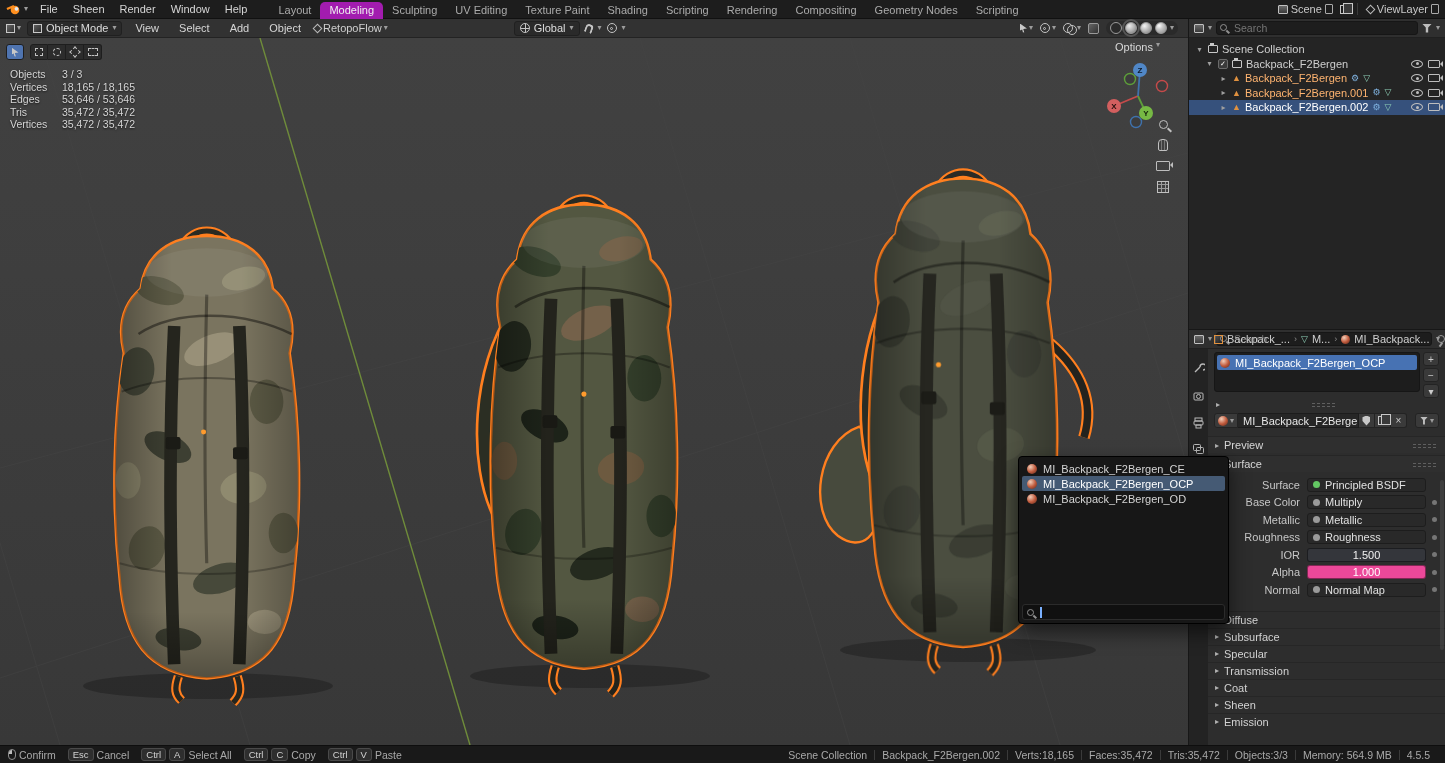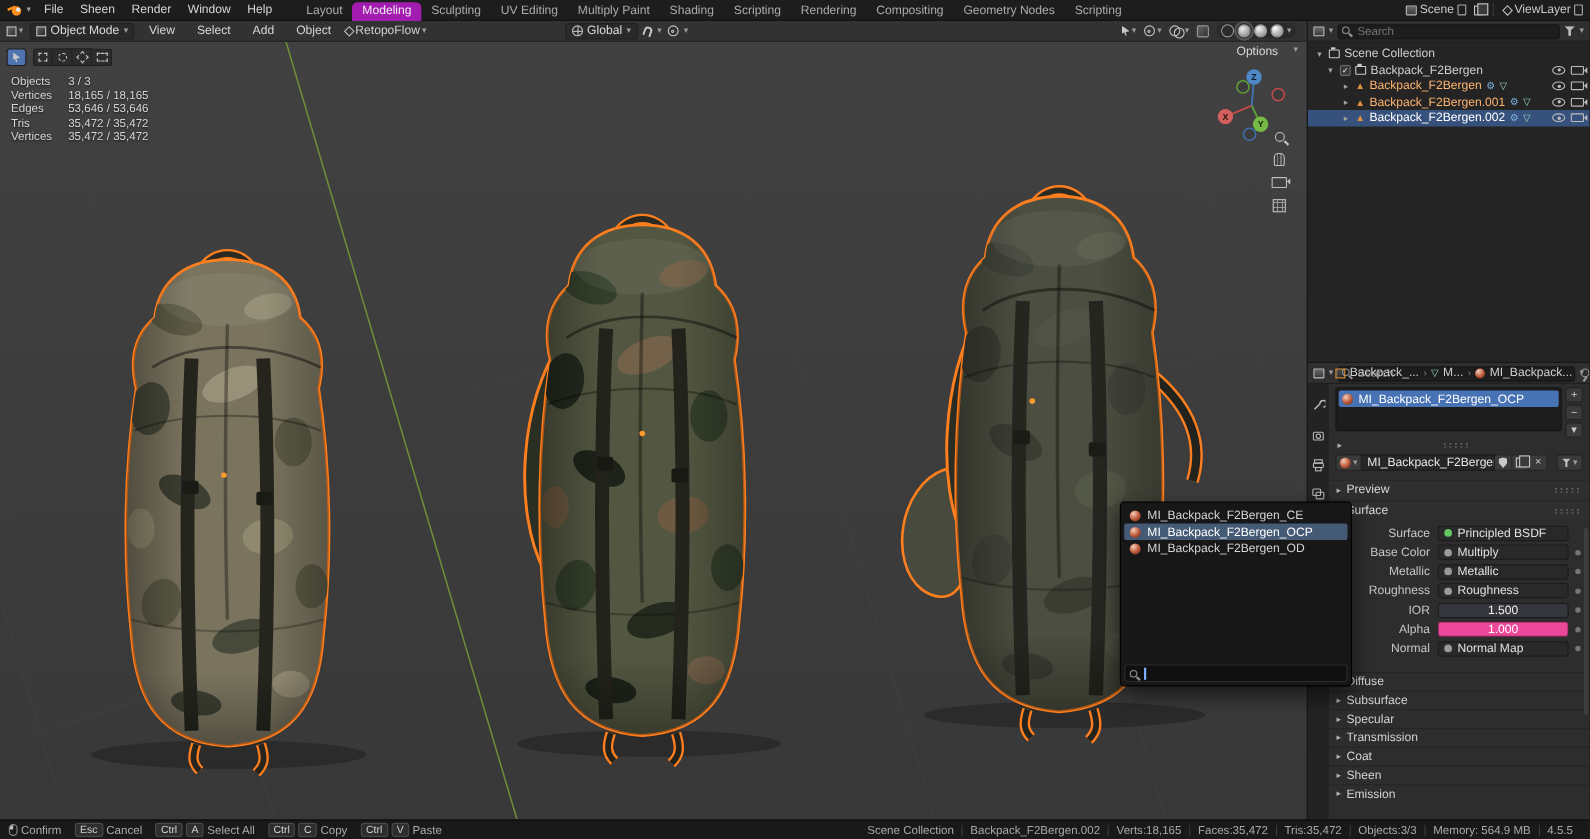--- a/index.html
+++ b/index.html
@@ -41,21 +41,21 @@
   .tgroup{display:flex}
   .tbtn{width:18px;height:16px;background:#2c2c2c;border:1px solid #1e1e1e;display:flex;align-items:center;
     justify-content:center;border-radius:3px}
   .tgroup .tbtn{border-radius:0;border-left-width:0}
   .tgroup .tbtn:first-child{border-radius:3px 0 0 3px;border-left-width:1px}
   .tgroup .tbtn:last-child{border-radius:0 3px 3px 0}
   .dashsq{width:8px;height:8px;border:1px dashed #c3c3c3}
   .stats{position:absolute;left:10px;top:30px;font-size:10.5px;line-height:12.6px;color:#d5d5d5;
     text-shadow:0 1px 2px rgba(0,0,0,.65)}
   .stats .sl{display:inline-block;width:52px}
-  .options-ov{position:absolute;right:8px;top:3px;display:flex;gap:14px;font-size:11px;color:#d8d8d8}
+  .options-ov{position:absolute;right:28px;top:3px;display:flex;gap:3px;font-size:11px;color:#d8d8d8}
   .gizmo{position:absolute;right:8px;top:16px}
   .vtools{position:absolute;right:18px;top:82px;display:flex;flex-direction:column;gap:10px;align-items:center}
 
   
   .right-col{position:absolute;top:19px;left:1188px;width:257px;height:726px;background:#2a2a2a;border-left:1px solid #171717}
   .outliner{position:absolute;top:0;left:0;right:0;height:311px;background:#242424;border-bottom:1px solid #171717}
   .ed-header{height:19px;background:#2f2f2f;border-bottom:1px solid #202020;display:flex;align-items:center;gap:4px;padding:0 5px}
   .searchbox{position:relative;flex:1;height:14px}
   .searchbox input{width:100%;height:14px;background:#1d1d1d;border:1px solid #161616;border-radius:3px;
     color:#bdbdbd;font-size:10.5px;font-family:inherit;padding:0 4px 0 17px;outline:none}
@@ -206,21 +206,21 @@
     <span class="menu">File</span>
     <span class="menu">Sheen</span>
     <span class="menu">Render</span>
     <span class="menu">Window</span>
     <span class="menu">Help</span>
     <div class="tabs">
       <span class="tab">Layout</span>
       <span class="tab active">Modeling</span>
       <span class="tab">Sculpting</span>
       <span class="tab">UV Editing</span>
-      <span class="tab">Multiply Paint</span>
+      <span class="tab">Texture Paint</span>
       <span class="tab">Shading</span>
       <span class="tab">Scripting</span>
       <span class="tab">Rendering</span>
       <span class="tab">Compositing</span>
       <span class="tab">Geometry Nodes</span>
       <span class="tab">Scripting</span>
     </div>
     <div class="topbar-right">
       <div class="tb-group">
         <span class="i-editor"></span>

